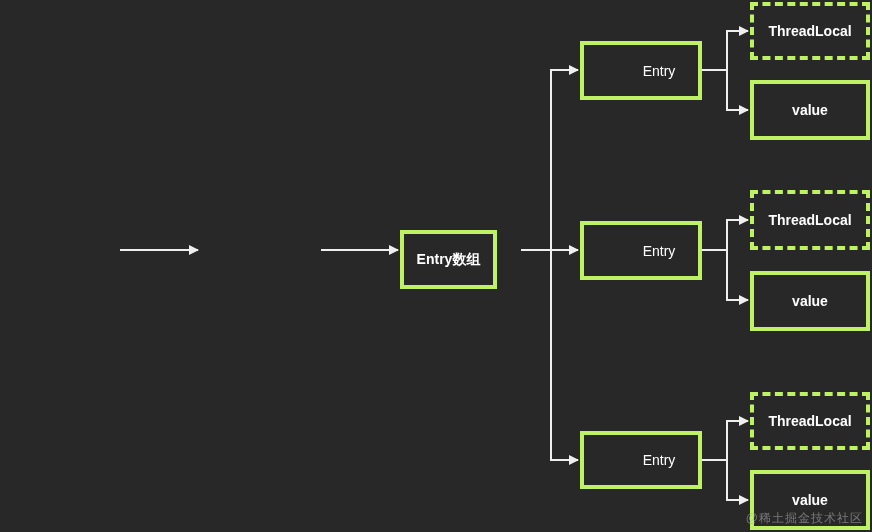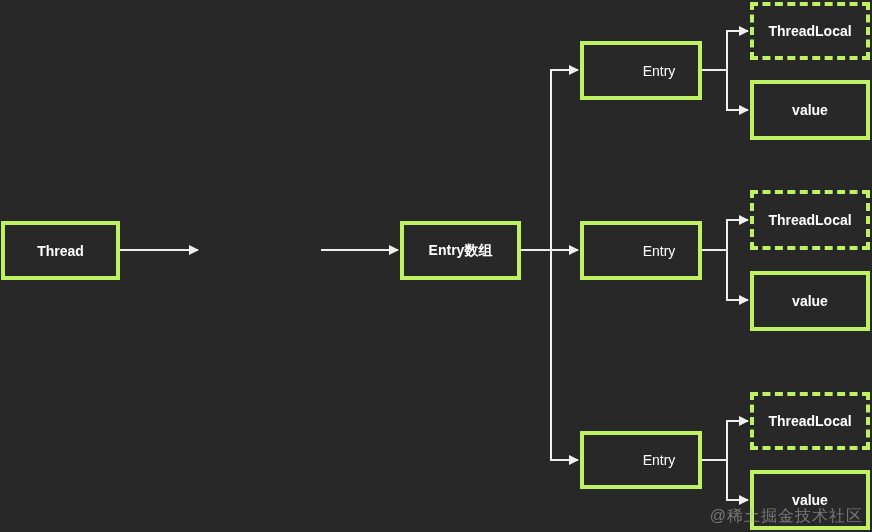--- a/index.html
+++ b/index.html
@@ -38,21 +38,21 @@
     font-size: 14px;
     font-weight: bold;
     text-align: center;
   }
   .node.dashed { border-style: dashed; }
   .node.regular { font-weight: normal; padding-left: 36px; }
   .watermark {
     position: absolute;
     right: 9px;
     bottom: 5px;
-    font-size: 16px;
+    font-size: 12px;
     color: #b0b0b0;
     opacity: 0.58;
     letter-spacing: 1px;
     white-space: nowrap;
   }
 </style>
 </head>
 <body>
 
 <div class="canvas">
@@ -73,24 +73,23 @@
     <polyline points="702,70 727,70 727,31 748,31" marker-end="url(#arrow)"></polyline>
     <polyline points="727,70 727,110 748,110" marker-end="url(#arrow)"></polyline>
 
     <polyline points="702,250 727,250 727,220 748,220" marker-end="url(#arrow)"></polyline>
     <polyline points="727,250 727,300 748,300" marker-end="url(#arrow)"></polyline>
 
     <polyline points="702,460 727,460 727,421 748,421" marker-end="url(#arrow)"></polyline>
     <polyline points="727,460 727,500 748,500" marker-end="url(#arrow)"></polyline>
   </svg>
 
-  <div class="node" style="left:1px; top:221px; width:119px; height:59px;">Thread</div>
 
 
-  <div class="node" style="left:400px; top:221px; width:121px; height:59px;">Entry数组</div>
+  <div class="node" style="left:400px; top:230px; width:97px; height:59px;">Entry数组</div>
 
   <div class="node regular" style="left:580px; top:41px; width:122px; height:59px;">Entry</div>
 
   <div class="node regular" style="left:580px; top:221px; width:122px; height:59px;">Entry</div>
 
   <div class="node regular" style="left:580px; top:431px; width:122px; height:58px;">Entry</div>
 
   <div class="node dashed" style="left:750px; top:2px; width:120px; height:58px;">ThreadLocal</div>
 
   <div class="node" style="left:750px; top:80px; width:120px; height:60px;">value</div>

